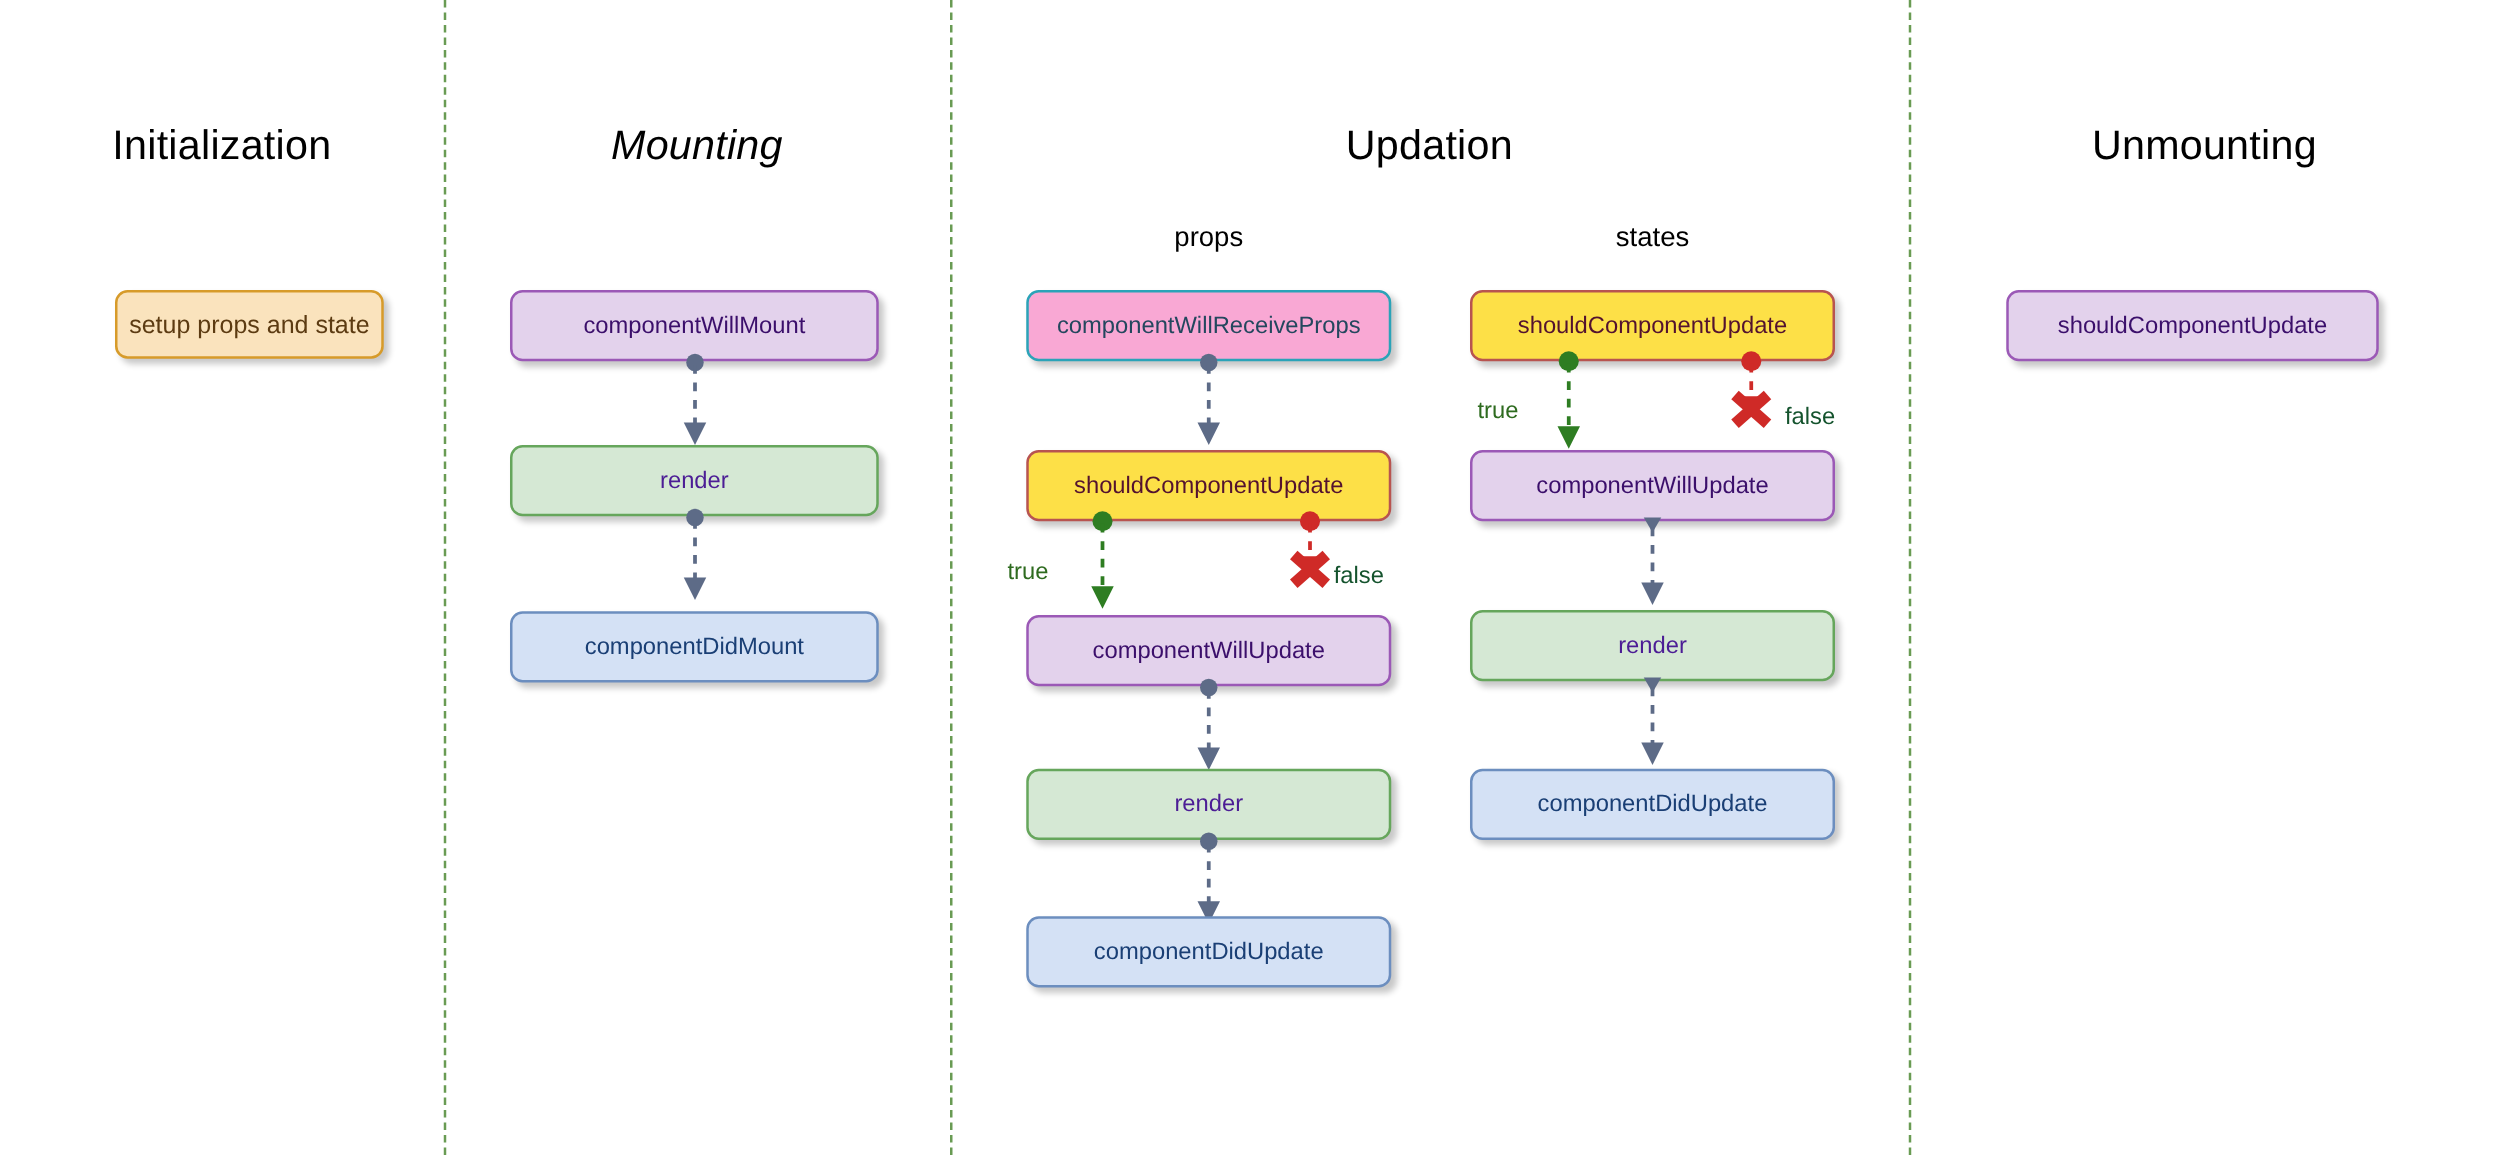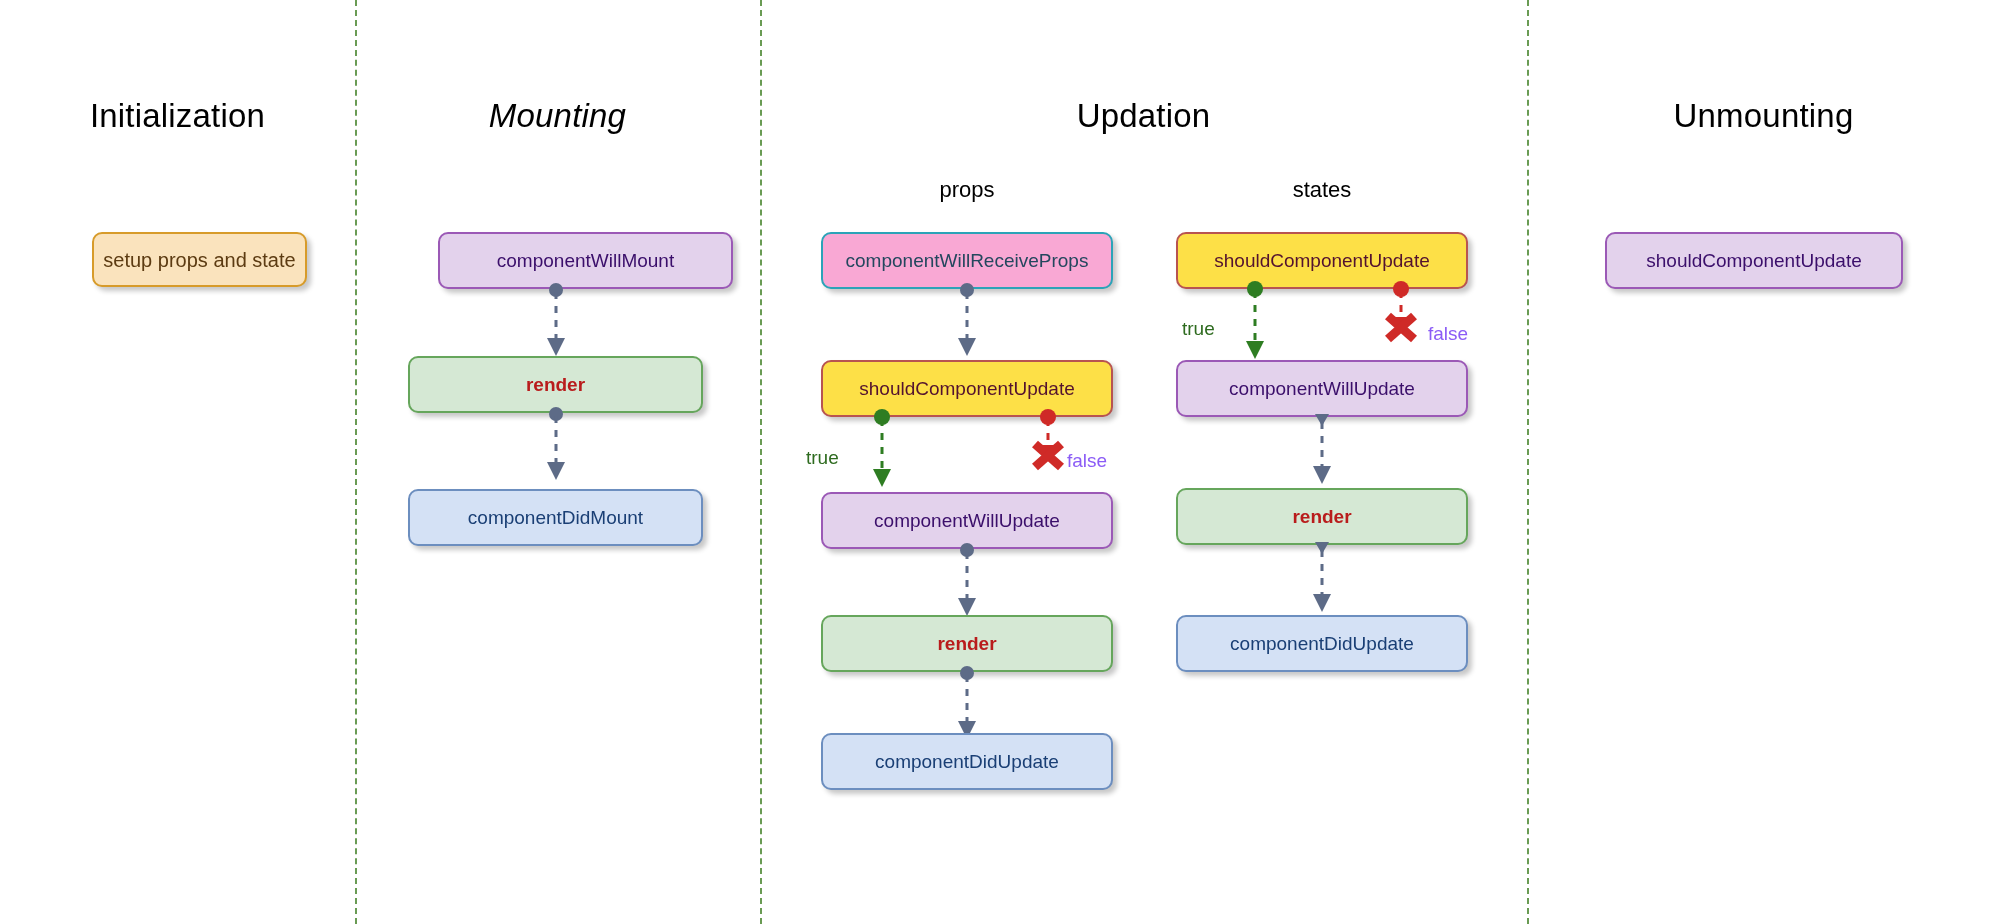--- a/index.html
+++ b/index.html
@@ -55,56 +55,56 @@
     justify-content: center;
     font-size: 19px;
     line-height: 1;
     box-shadow: 4px 4px 5px rgba(0,0,0,0.22);
     white-space: nowrap;
   }
   .node.small-text { font-size: 20px; }
   
   .n-orange { background: #fae3bd; border-color: #d79b2a; color: #5c3b12; }
   .n-purple { background: #e3d2ec; border-color: #9b59b6; color: #3b0f6b; }
-  .n-green  { background: #d5e8d4; border-color: #66a65c; color: #b91c1c; font-weight: bold; }
+  .n-green  { background: #d5e8d4; border-color: #66a65c; color: #4c1d95; }
   .n-blue   { background: #d4e1f5; border-color: #6c8ebf; color: #1a3f75; }
   .n-cyan   { background: #f9a8d4; border-color: #2ba3b8; color: #24475e; }
   .n-pink   { background: #fde047; border-color: #b85450; color: #53122f; }
 
   .edge { position: absolute; }
   .edge svg { display: block; overflow: visible; }
 
   .branch-label {
     position: absolute;
     font-size: 19px;
     white-space: nowrap;
   }
   .lab-true { color: #2e6b1f; }
-  .lab-false { color: #8b5cf6; }
+  .lab-false { color: #14532d; }
 </style>
 </head>
 <body>
 
 <div id="canvas">
 
   <div class="divider" style="left:355px;"></div>
   <div class="divider" style="left:760px;"></div>
   <div class="divider" style="left:1527px;"></div>
 
   <div class="col-title" style="left:0px; top:97px; width:355px;">Initialization</div>
   <div class="col-title" style="left:355px; top:97px; width:405px;font-style:italic;">Mounting</div>
   <div class="col-title" style="left:760px; top:97px; width:767px;">Updation</div>
   <div class="col-title" style="left:1527px; top:97px; width:473px;">Unmounting</div>
 
   <div class="sub-title" style="left:821px; top:177px; width:292px;">props</div>
   <div class="sub-title" style="left:1176px; top:177px; width:292px;">states</div>
 
   <div class="node n-orange small-text" style="left:92px; top:232px; width:215px; height:55px;">setup props and state</div>
 
-  <div class="node n-purple" style="left:408px; top:232px; width:295px; height:57px;margin-left:30px;">componentWillMount</div>
+  <div class="node n-purple" style="left:408px; top:232px; width:295px; height:57px;">componentWillMount</div>
 
   <div class="edge" style="left:525px; top:286px;">
     <svg width="62" height="72" viewBox="0 0 62 72">
       <circle cx="31" cy="4" r="7" fill="#5d6b87"></circle>
       <line x1="31" y1="6" x2="31" y2="58" stroke="#5d6b87" stroke-width="3" stroke-dasharray="7 7"></line>
       <polygon points="31,70 22,52 40,52" fill="#5d6b87"></polygon>
     </svg>
   </div>
 
   <div class="node n-green" style="left:408px; top:356px; width:295px; height:57px;">render</div>

